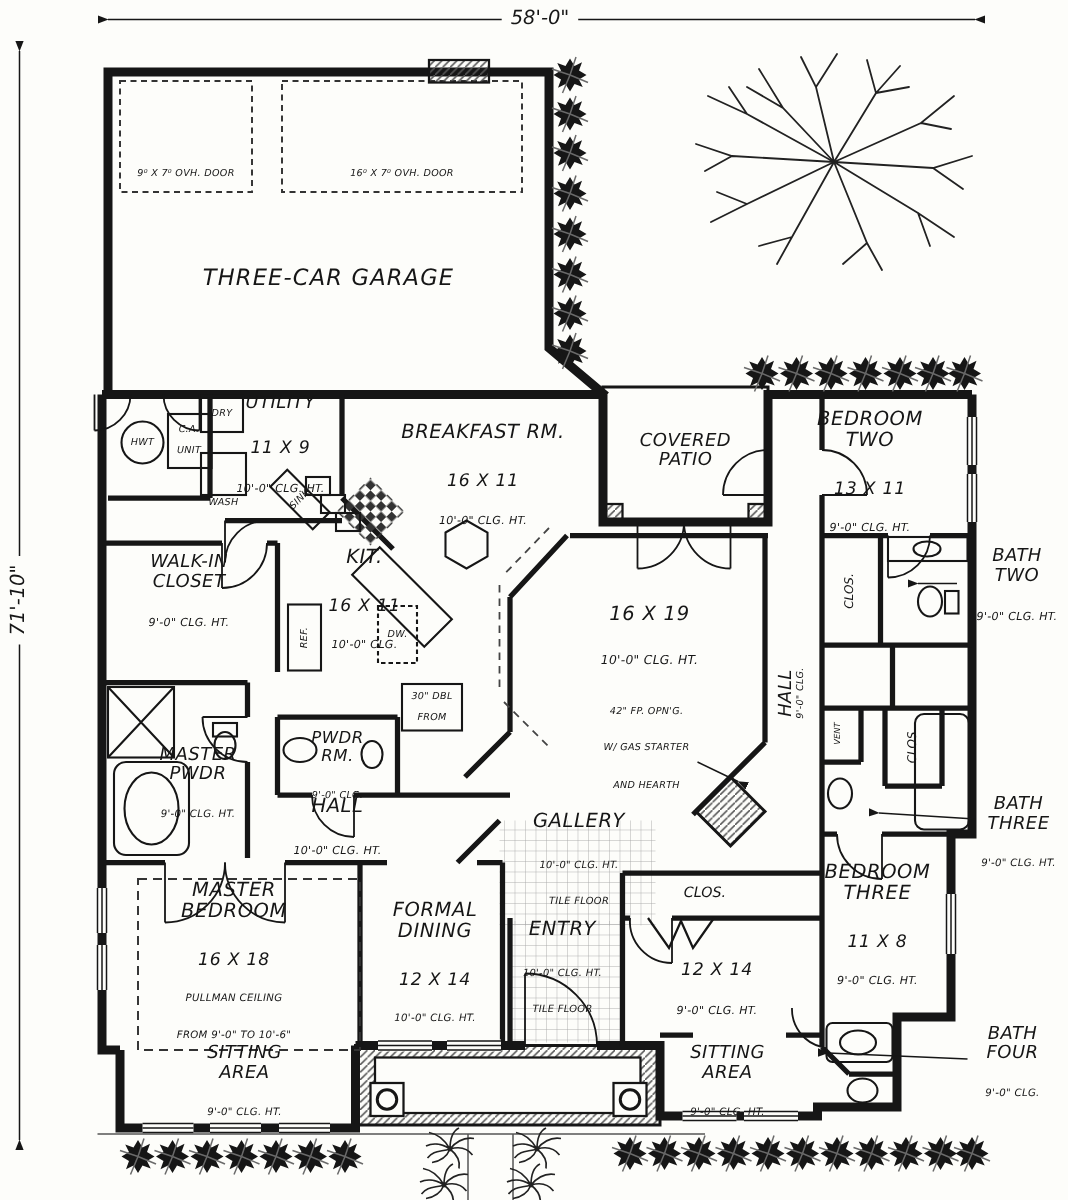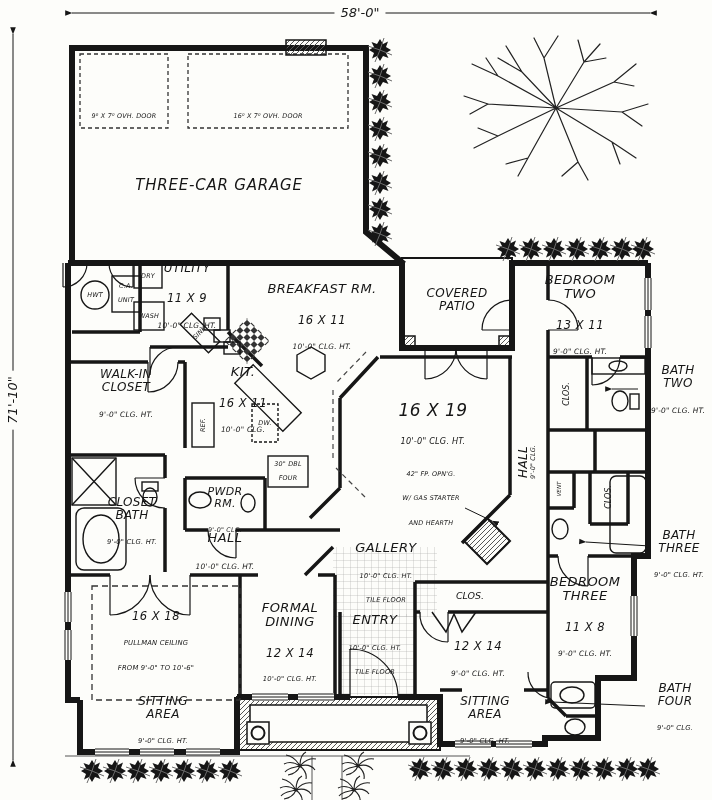--- a/index.html
+++ b/index.html
@@ -338,21 +338,21 @@
   <div class="nm-md">UTILITY</div>
   <div class="dm">11 X 9</div>
   <div class="nt">10'-0" CLG. HT.</div>
 </div>
 <div class="lbl sm" style="left:95px;top:295px;">HWT</div>
 <div class="lbl stack sm" style="left:126px;top:293px;">
   <div>C.A.</div>
   <div>UNIT</div>
 </div>
 <div class="lbl sm" style="left:148px;top:276px;">DRY</div>
-<div class="lbl sm" style="left:149px;top:316px;">WASH</div>
+<div class="lbl sm" style="left:149px;top:335px;">WASH</div>
 <div class="lbl sm" style="left:200px;top:333px;transform:translate(-50%,-50%) rotate(-45deg);">SINK</div>
 
 <div class="lbl stack" style="left:322px;top:317px;width:160px;">
   <div class="nm">BREAKFAST RM.</div>
   <div class="dm">16 X 11</div>
   <div class="nt">10'-0" CLG. HT.</div>
 </div>
 
 <div class="lbl nm-md" style="left:457px;top:300px;width:80px;">COVERED PATIO</div>
 
@@ -374,45 +374,45 @@
 
 <div class="lbl stack" style="left:243px;top:400px;width:80px;">
   <div class="nm">KIT.</div>
   <div class="dm">16 X 11</div>
   <div class="nt">10'-0" CLG.</div>
 </div>
 <div class="lblr sm" style="left:203px;top:425px;">REF.</div>
 <div class="lbl sm" style="left:265px;top:423px;">DW.</div>
 <div class="lbl stack sm" style="left:288px;top:471px;">
   <div>30" DBL</div>
-  <div>FOUR</div>
+  <div>FROM</div>
 </div>
 
 <div class="lbl stack" style="left:433px;top:424px;width:200px;">
-  <div class="dm" style="font-size:17px;">16 X 19</div>
+  <div class="dm" style="font-size:13px;">16 X 19</div>
   <div class="nt" style="font-size:8.2px;">10'-0" CLG. HT.</div>
 </div>
 
 <div class="lbl stack" style="left:431px;top:499px;width:90px;">
   <div class="sm">42" FP. OPN'G.</div>
   <div class="sm">W/ GAS STARTER</div>
   <div class="sm">AND HEARTH</div>
 </div>
 
 <div class="lblr stack" style="left:527px;top:462px;">
   <div class="nm-md">HALL</div>
   <div class="nt" style="font-size:6.4px;">9'-0" CLG.</div>
 </div>
 
 <div class="lblr" style="left:567px;top:394px;font-size:8px;">CLOS.</div>
 <div class="lblr" style="left:560px;top:489px;font-size:5.6px;">VENT</div>
 <div class="lblr" style="left:609px;top:497px;font-size:8px;">CLOS.</div>
 
 <div class="lbl stack" style="left:132px;top:522px;width:76px;">
-  <div class="nm-md">CLOSET BATH</div>
+  <div class="nm-md">MASTER PWDR</div>
   <div class="nt" style="font-size:6.8px;">9'-0" CLG. HT.</div>
 </div>
 
 <div class="lbl stack" style="left:225px;top:503px;width:52px;">
   <div class="nm-md" style="font-size:11px;margin-top:15px;">PWDR RM.</div>
   <div class="nt" style="font-size:6.4px;">9'-0" CLG.</div>
 </div>
 
 <div class="lbl stack" style="left:225px;top:551px;width:120px;">
   <div class="nm">HALL</div>
@@ -427,20 +427,21 @@
 
 <div class="lbl" style="left:470px;top:596px;font-size:9.5px;font-style:italic;">CLOS.</div>
 
 <div class="lbl stack" style="left:375px;top:645px;width:70px;">
   <div class="nm">ENTRY</div>
   <div class="nt" style="font-size:6.6px;">10'-0" CLG. HT.</div>
   <div class="nt" style="font-size:6.6px;">TILE FLOOR</div>
 </div>
 
 <div class="lbl stack" style="left:156px;top:641px;width:104px;">
+  <div class="nm">MASTER BEDROOM</div>
   <div class="dm">16 X 18</div>
   <div class="nt" style="font-size:6.8px;">PULLMAN CEILING</div>
   <div class="nt" style="font-size:6.8px;">FROM 9'-0" TO 10'-6"</div>
 </div>
 
 <div class="lbl stack" style="left:290px;top:642px;width:68px;">
   <div class="nm">FORMAL DINING</div>
   <div class="dm">12 X 14</div>
   <div class="nt" style="font-size:6.8px;">10'-0" CLG. HT.</div>
 </div>

